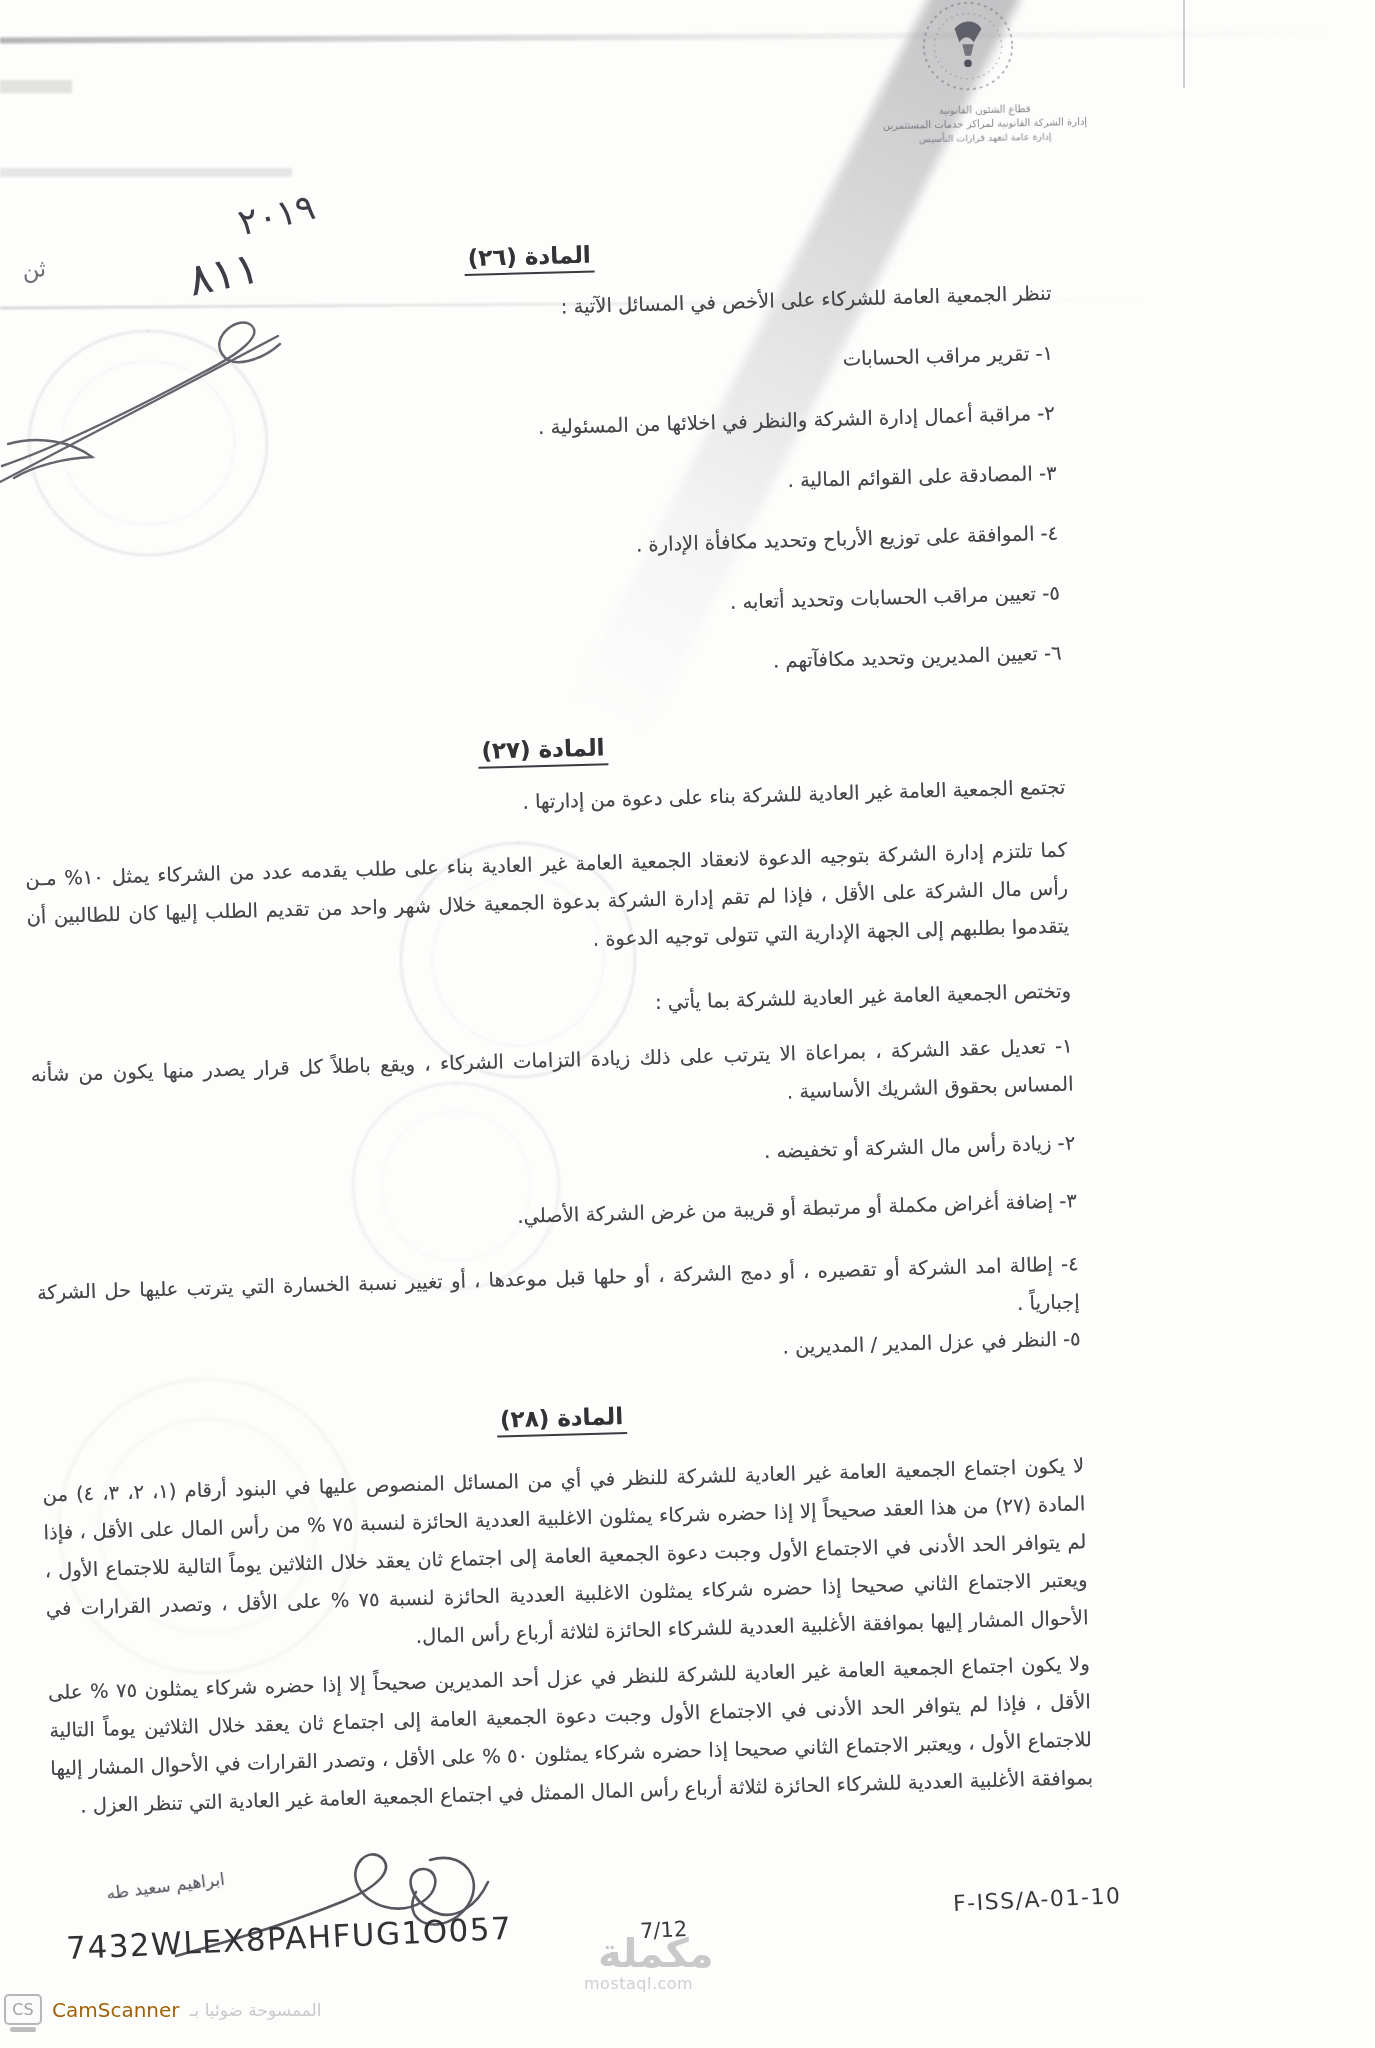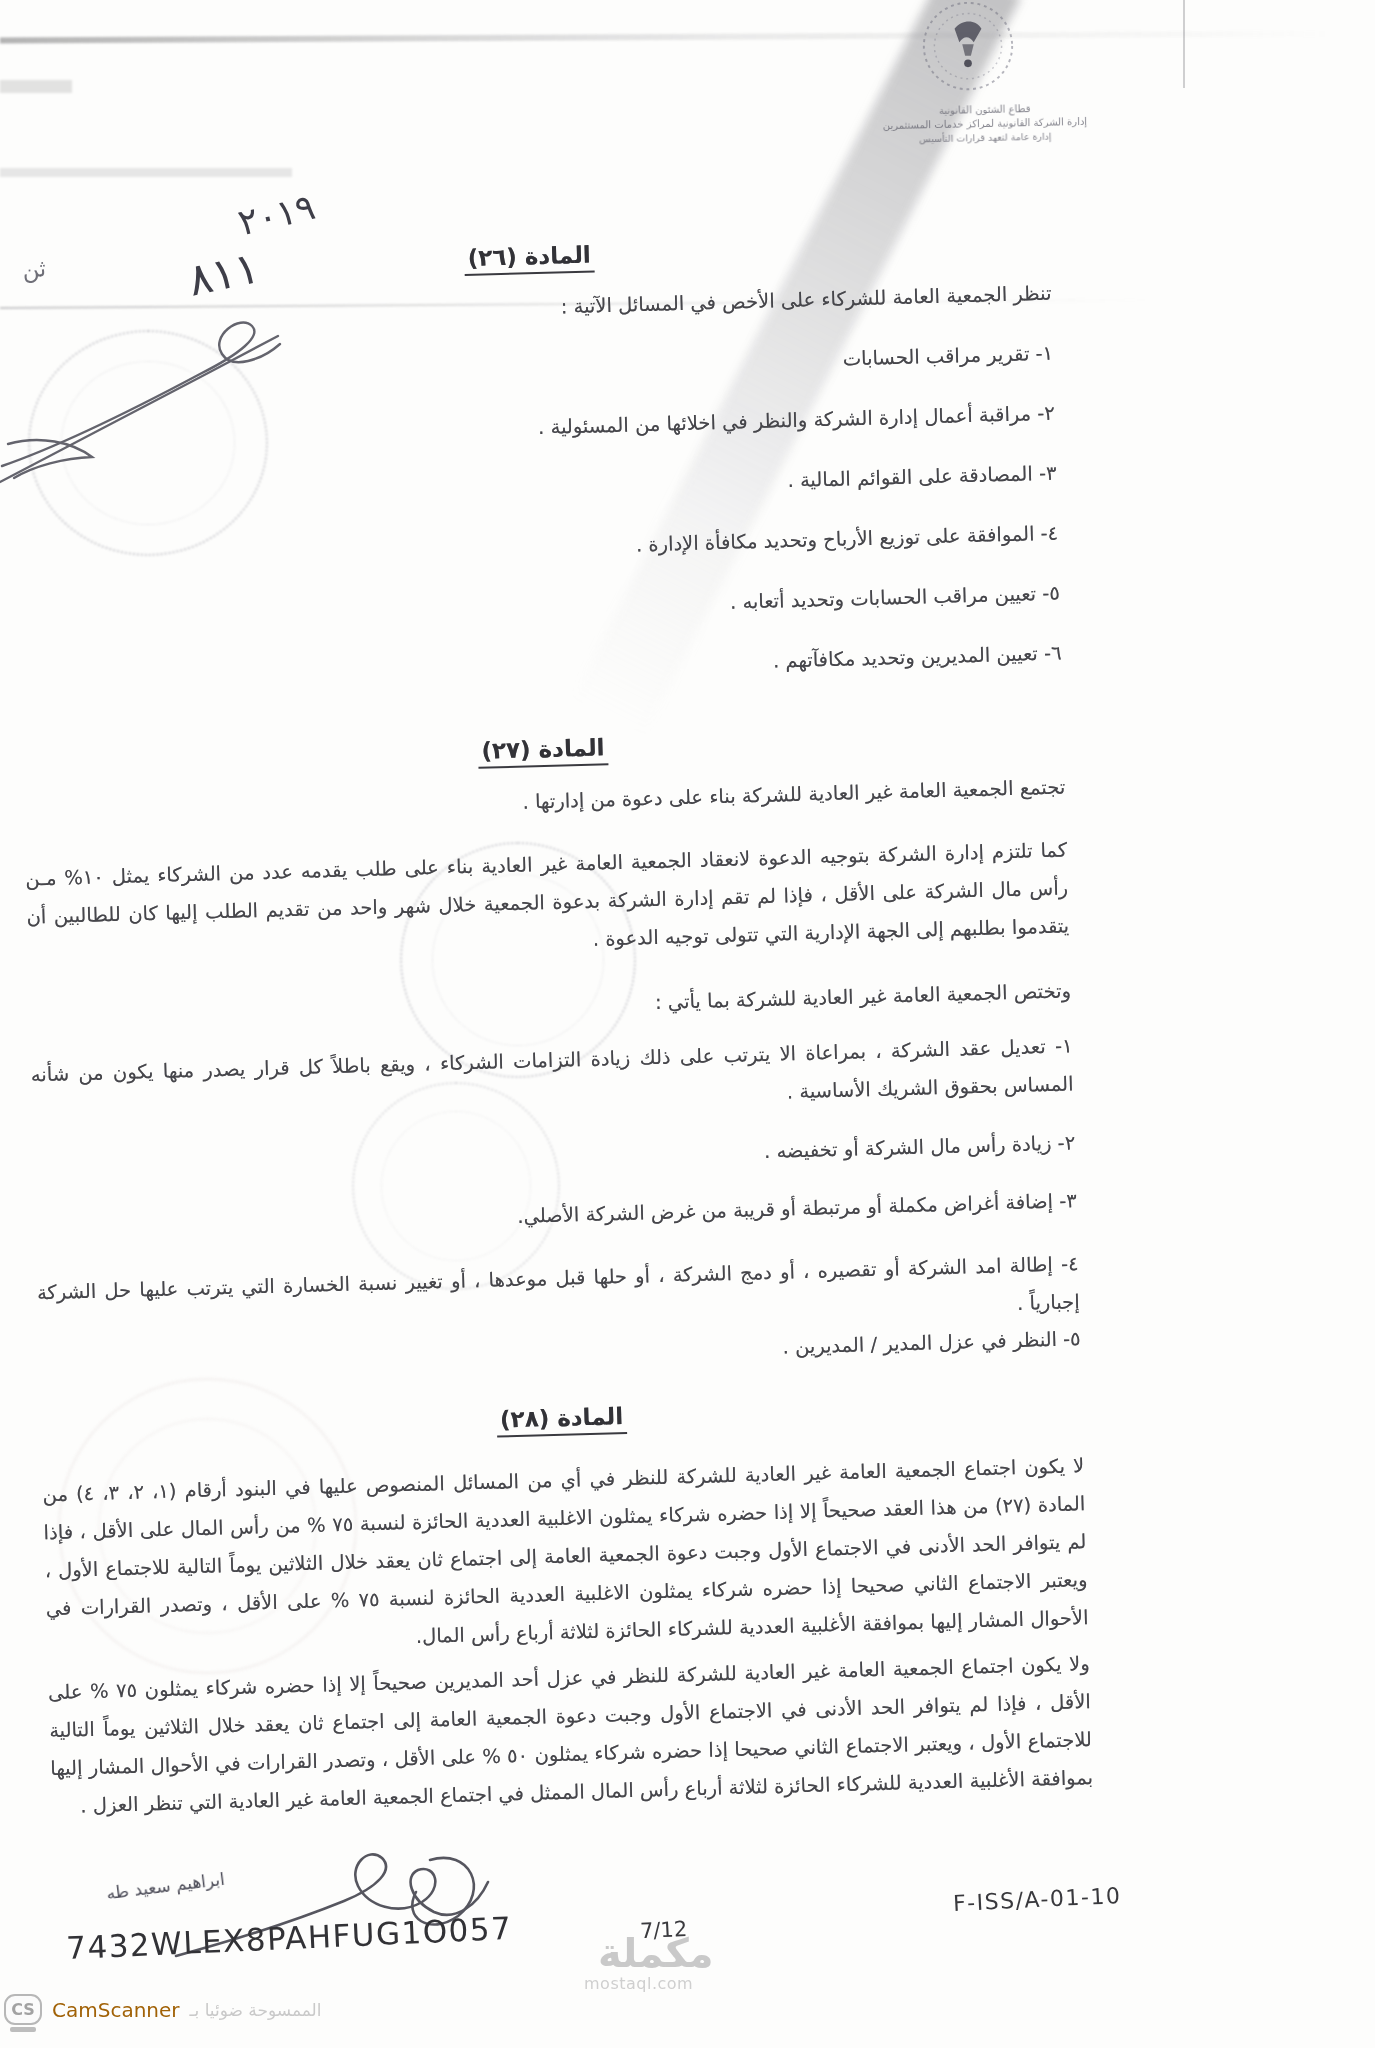--- a/index.html
+++ b/index.html
@@ -60,22 +60,22 @@
     text-align:justify;text-align-last:right;line-height:38px;white-space:normal;}
 
   
   .doc-code{position:absolute;left:66px;top:1920px;font-size:31px;letter-spacing:1.5px;color:#323236;transform:rotate(-2.6deg);}
   .page-num{position:absolute;left:640px;top:1918px;font-size:21px;color:#3a3a3e;transform:rotate(-3deg);}
   .form-ref{position:absolute;left:953px;top:1887px;font-size:22px;letter-spacing:1.5px;color:#39393d;transform:rotate(-2.8deg);}
   .wm{position:absolute;text-align:center;color:#c9c9c9;}
   .wm-ar{left:598px;top:1930px;font-size:40px;font-weight:bold;direction:rtl;}
   .wm-en{left:584px;top:1974px;font-size:16px;letter-spacing:.5px;color:#cfcfcf;}
   .cs-footer{position:absolute;left:4px;top:1994px;display:flex;align-items:center;gap:10px;}
-  .cs-icon{width:34px;height:27px;border:2.5px solid #b7b7b7;border-radius:11px;color:#a2a2a2;
-    font-weight:bold;font-size:16px;display:flex;align-items:center;justify-content:center;position:relative;background:#fbfbfb;}
+  .cs-icon{width:34px;height:27px;border:2.5px solid #b7b7b7;border-radius:5px;color:#a2a2a2;
+    font-weight:normal;font-size:16px;display:flex;align-items:center;justify-content:center;position:relative;background:#fbfbfb;}
   .cs-icon::after{content:"";position:absolute;left:4px;right:4px;bottom:-9px;height:5px;background:#bdbdbd;border-radius:2px;}
   .cs-brand{font-size:20px;color:#a16207;}
   .cs-label{font-size:17px;color:#c9c9c9;direction:rtl;}
 </style>
 </head>
 <body>
 
 <div class="page">
 
   <div class="smudge smudge-a"></div>

